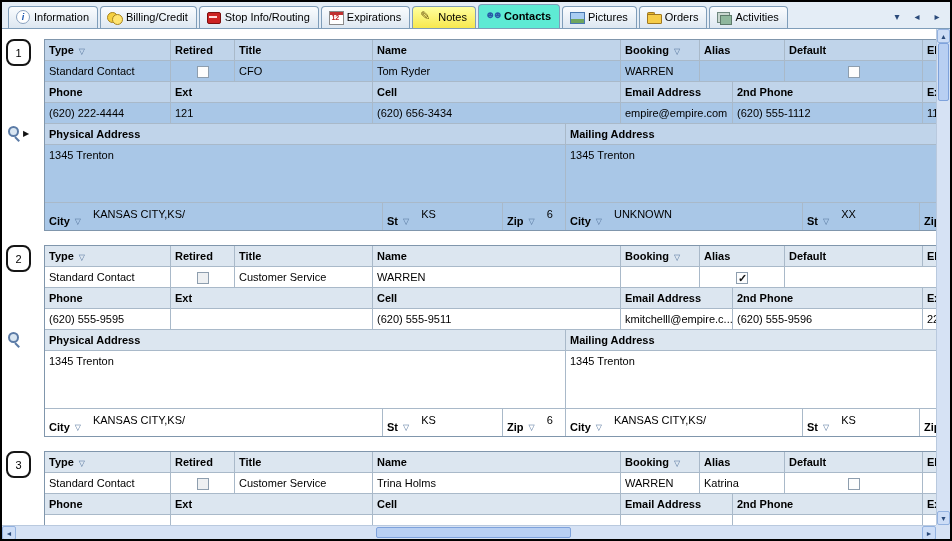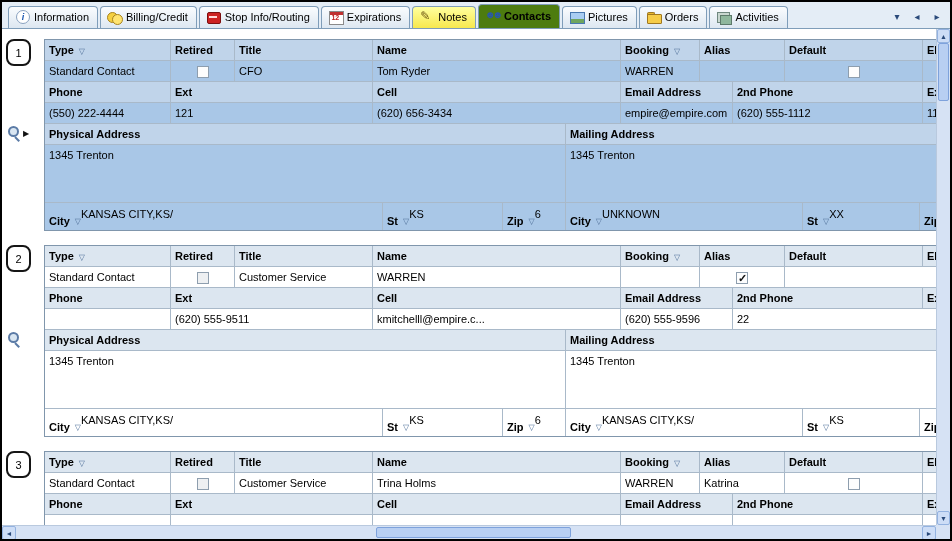--- a/index.html
+++ b/index.html
@@ -16,21 +16,21 @@
     --sb-border:#93b2e0;
     --sb-arrow:#2a4a7a;
   }
   *{box-sizing:border-box;}
   body{margin:0;font-family:"Liberation Sans",sans-serif;font-size:11px;color:#000;background:#fff;}
   .window{width:952px;height:541px;border:2px solid var(--win-border);display:flex;flex-direction:column;background:#fff;overflow:hidden;}
 
   
   .tabbar{height:27px;flex:none;background:var(--tab-bg);border-bottom:1px solid var(--tab-border);display:flex;align-items:flex-end;padding:3px 0 0 6px;position:relative;}
   .tab{display:flex;align-items:center;gap:4px;padding:3px 8px 4px 6px;margin-right:2px;border:1px solid var(--tab-border);border-bottom:none;border-radius:4px 4px 0 0;background:linear-gradient(#fafcfe,#dde7f1);white-space:nowrap;cursor:default;height:22px;}
-  .tab.selected{background:#4d7c0f;font-weight:bold;height:24px;}
+  .tab.selected{background:#5eead4;font-weight:bold;height:24px;}
   .tab.notes{background:linear-gradient(#ffff9e,#f7e84e);}
   .tab-label{pointer-events:none;}
   .tab-controls{position:absolute;right:6px;top:7px;display:flex;gap:6px;}
   .tbtn{width:14px;height:14px;display:flex;align-items:center;justify-content:center;color:var(--sb-arrow);}
   .tbtn.drop::before{content:"▾";font-size:10px;}
   .tbtn.prev::before{content:"◂";font-size:10px;}
   .tbtn.next::before{content:"▸";font-size:10px;}
 
   
   .ti{width:15px;height:14px;position:relative;display:inline-block;flex:none;}
@@ -71,21 +71,21 @@
   .cell{padding:3px 4px 2px;border-right:1px solid var(--cell-border);overflow:hidden;white-space:nowrap;line-height:14px;}
   .cell.last{border-right:none;}
   .hdr .cell{font-weight:bold;background:var(--hdr-bg);}
   .data .cell{background:#fff;}
   .record.sel .hdr .cell{background:var(--hdr-bg-sel);}
   .record.sel .data .cell{background:var(--data-bg-sel);}
   .row.addr{height:58px;}
   .row.city{height:27px;}
   .ccell{display:flex;align-items:center;}
   .clabel{font-weight:bold;align-self:flex-end;display:flex;align-items:flex-end;line-height:13px;}
-  .cval{align-self:flex-start;margin-left:0;padding-top:1px;}
+  .cval{align-self:flex-start;margin-left:12px;padding-top:1px;}
   .funnel::before{content:"▽";font-size:8px;color:#54749c;margin-left:5px;font-weight:normal;}
   .center{display:flex;align-items:center;justify-content:center;}
   .cb{width:12px;height:12px;border:1px solid #8e9eae;background:#fdfdfd;display:inline-block;position:relative;}
   .cb.dis{background:#eef0f2;}
   .cb.checked::after{content:"✓";position:absolute;left:1px;top:-2px;font-size:11px;font-weight:bold;color:#111;}
 
   
   .vscroll{width:14px;flex:none;background:var(--sb-track);border-left:1px solid #b9c9de;display:flex;flex-direction:column;}
   .sb-btn{height:14px;flex:none;background:var(--sb-face);border:1px solid var(--sb-border);border-radius:2px;display:flex;align-items:center;justify-content:center;color:var(--sb-arrow);}
   .sb-btn.up::before{content:"▲";font-size:7px;}
@@ -188,21 +188,21 @@
           </div>
           <div class="row hdr gc">
             <div class="cell"><span>Phone</span></div>
             <div class="cell"><span>Ext</span></div>
             <div class="cell"><span>Cell</span></div>
             <div class="cell"><span>Email Address</span></div>
             <div class="cell"><span>2nd Phone</span></div>
             <div class="cell last"><span>Ex</span></div>
           </div>
           <div class="row data gc">
-            <div class="cell">(550) 222-4444</div>
+            <div class="cell">(620) 222-4444</div>
             <div class="cell">121</div>
             <div class="cell">(620) 656-3434</div>
             <div class="cell">empire@empire.com</div>
             <div class="cell">(620) 555-1112</div>
             <div class="cell last">11</div>
           </div>
           <div class="row hdr ge">
             <div class="cell"><span>Physical Address</span></div>
             <div class="cell last"><span>Mailing Address</span></div>
           </div>
@@ -288,20 +288,21 @@
           </div>
           <div class="row hdr gc">
             <div class="cell"><span>Phone</span></div>
             <div class="cell"><span>Ext</span></div>
             <div class="cell"><span>Cell</span></div>
             <div class="cell"><span>Email Address</span></div>
             <div class="cell"><span>2nd Phone</span></div>
             <div class="cell last"><span>Ex</span></div>
           </div>
           <div class="row data gc">
+            <div class="cell">(620) 555-9595</div>
             <div class="cell"></div>
             <div class="cell">(620) 555-9511</div>
             <div class="cell">kmitchelll@empire.c...</div>
             <div class="cell">(620) 555-9596</div>
             <div class="cell last">22</div>
           </div>
           <div class="row hdr ge">
             <div class="cell"><span>Physical Address</span></div>
             <div class="cell last"><span>Mailing Address</span></div>
           </div>

